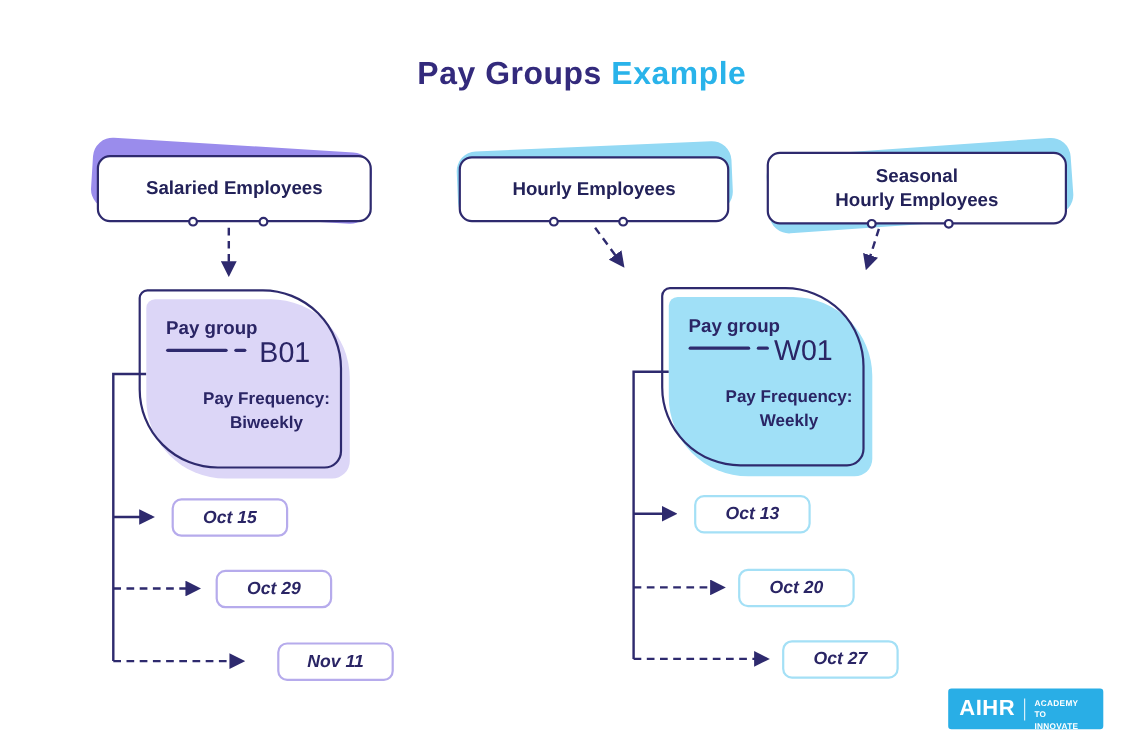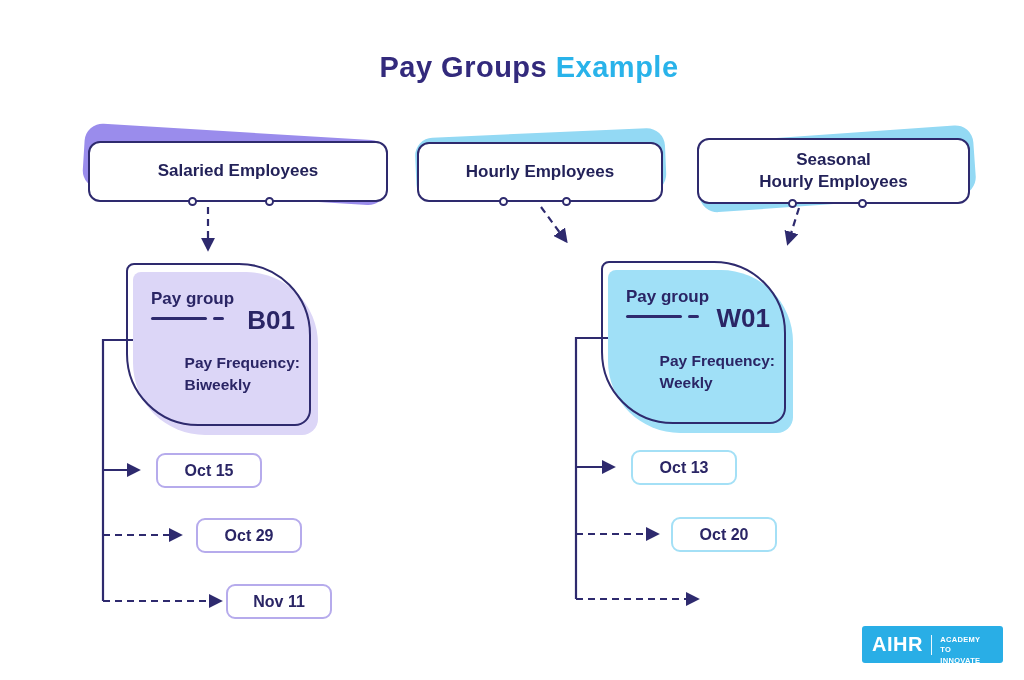--- a/index.html
+++ b/index.html
@@ -44,30 +44,30 @@
   .pg-fill.sky{background:#a0e0f7;}
   .pg-outline{
     position:absolute;left:-7px;top:-9px;width:100%;height:100%;box-sizing:border-box;
     border:2.5px solid #2e2a6e;border-radius:8px 72px 16px 72px;
   }
   .pg-label{position:absolute;left:18px;top:17px;font-size:17px;font-weight:bold;color:#2a2565;}
   .pg-underline{position:absolute;left:18px;top:45px;display:flex;gap:6px;align-items:center;}
   .seg{height:2.5px;background:#2e2a6e;border-radius:2px;}
   .seg.long{width:56px;}
   .seg.short{width:11px;}
-  .pg-code{position:absolute;right:23px;top:33px;font-size:26px;font-weight:700;color:#2a2565;}
+  .pg-code{position:absolute;right:36px;top:33px;font-size:26px;font-weight:400;color:#2a2565;}
   .pg-freq{
-    position:absolute;right:18px;top:80px;text-align:left;
+    position:absolute;right:18px;top:80px;text-align:center;
     font-size:15.5px;font-weight:bold;color:#2a2565;line-height:1.45;
   }
   
   .date{
     position:absolute;width:106px;height:35px;background:#ffffff;border-radius:9px;
     display:flex;align-items:center;justify-content:center;box-sizing:border-box;
-    font-size:16px;font-weight:bold;color:#2a2565;
+    font-size:16px;font-style:italic;font-weight:bold;color:#2a2565;
   }
   .date.purple{border:2.5px solid #b6abec;}
   .date.blue{border:2.5px solid #a4e0f6;}
   
   .connectors{position:absolute;left:0;top:0;width:1024px;height:680px;pointer-events:none;}
   
   .logo{
     position:absolute;left:862px;top:626px;width:141px;height:37px;background:#29aee6;
     border-radius:3px;display:flex;align-items:center;gap:8px;
     padding:0 10px;box-sizing:border-box;
@@ -76,21 +76,21 @@
   .logo-div{width:1.5px;height:20px;background:#ffffff;opacity:.9;}
   .logo-tag{color:#ffffff;font-size:7.5px;font-weight:bold;line-height:1.35;letter-spacing:.3px;margin-top:22px;}
 </style>
 </head>
 <body>
 
 <div class="stage">
 
   <h1 class="title"><span>Pay Groups</span>&nbsp;<span class="accent">Example</span></h1>
 
-  <div class="emp" style="left:88px;top:141px;width:300px;height:61px">
+  <div class="emp" style="left:88px;top:141px;width:250px;height:61px">
     <div class="blob purple r1"></div>
     <div class="emp-card">
       <span>Salaried Employees</span>
       <span class="pin p1"></span>
       <span class="pin p2"></span>
     </div>
   </div>
 
   <div class="emp" style="left:417px;top:142px;width:246px;height:60px">
     <div class="blob blue r2"></div>
@@ -162,29 +162,32 @@
       <div>Weekly</div>
     </div>
   </div>
 
   <div class="date purple" style="left:156px;top:453px">
       <span>Oct 15</span>
     </div>
   <div class="date purple" style="left:196px;top:518px">
       <span>Oct 29</span>
     </div>
-  <div class="date purple" style="left:226px;top:584px">
+  <div class="date purple" style="left:252px;top:584px">
       <span>Nov 11</span>
     </div>
 
   <div class="date blue" style="left:631px;top:450px">
       <span>Oct 13</span>
     </div>
   <div class="date blue" style="left:671px;top:517px">
       <span>Oct 20</span>
+    </div>
+  <div class="date blue" style="left:711px;top:582px">
+      <span>Oct 27</span>
     </div>
 
   <div class="logo">
     <span class="logo-name">AIHR</span>
     <span class="logo-div"></span>
     <span class="logo-tag">
       <span>ACADEMY TO</span><br>
       <span>INNOVATE HR</span>
     </span>
   </div>

